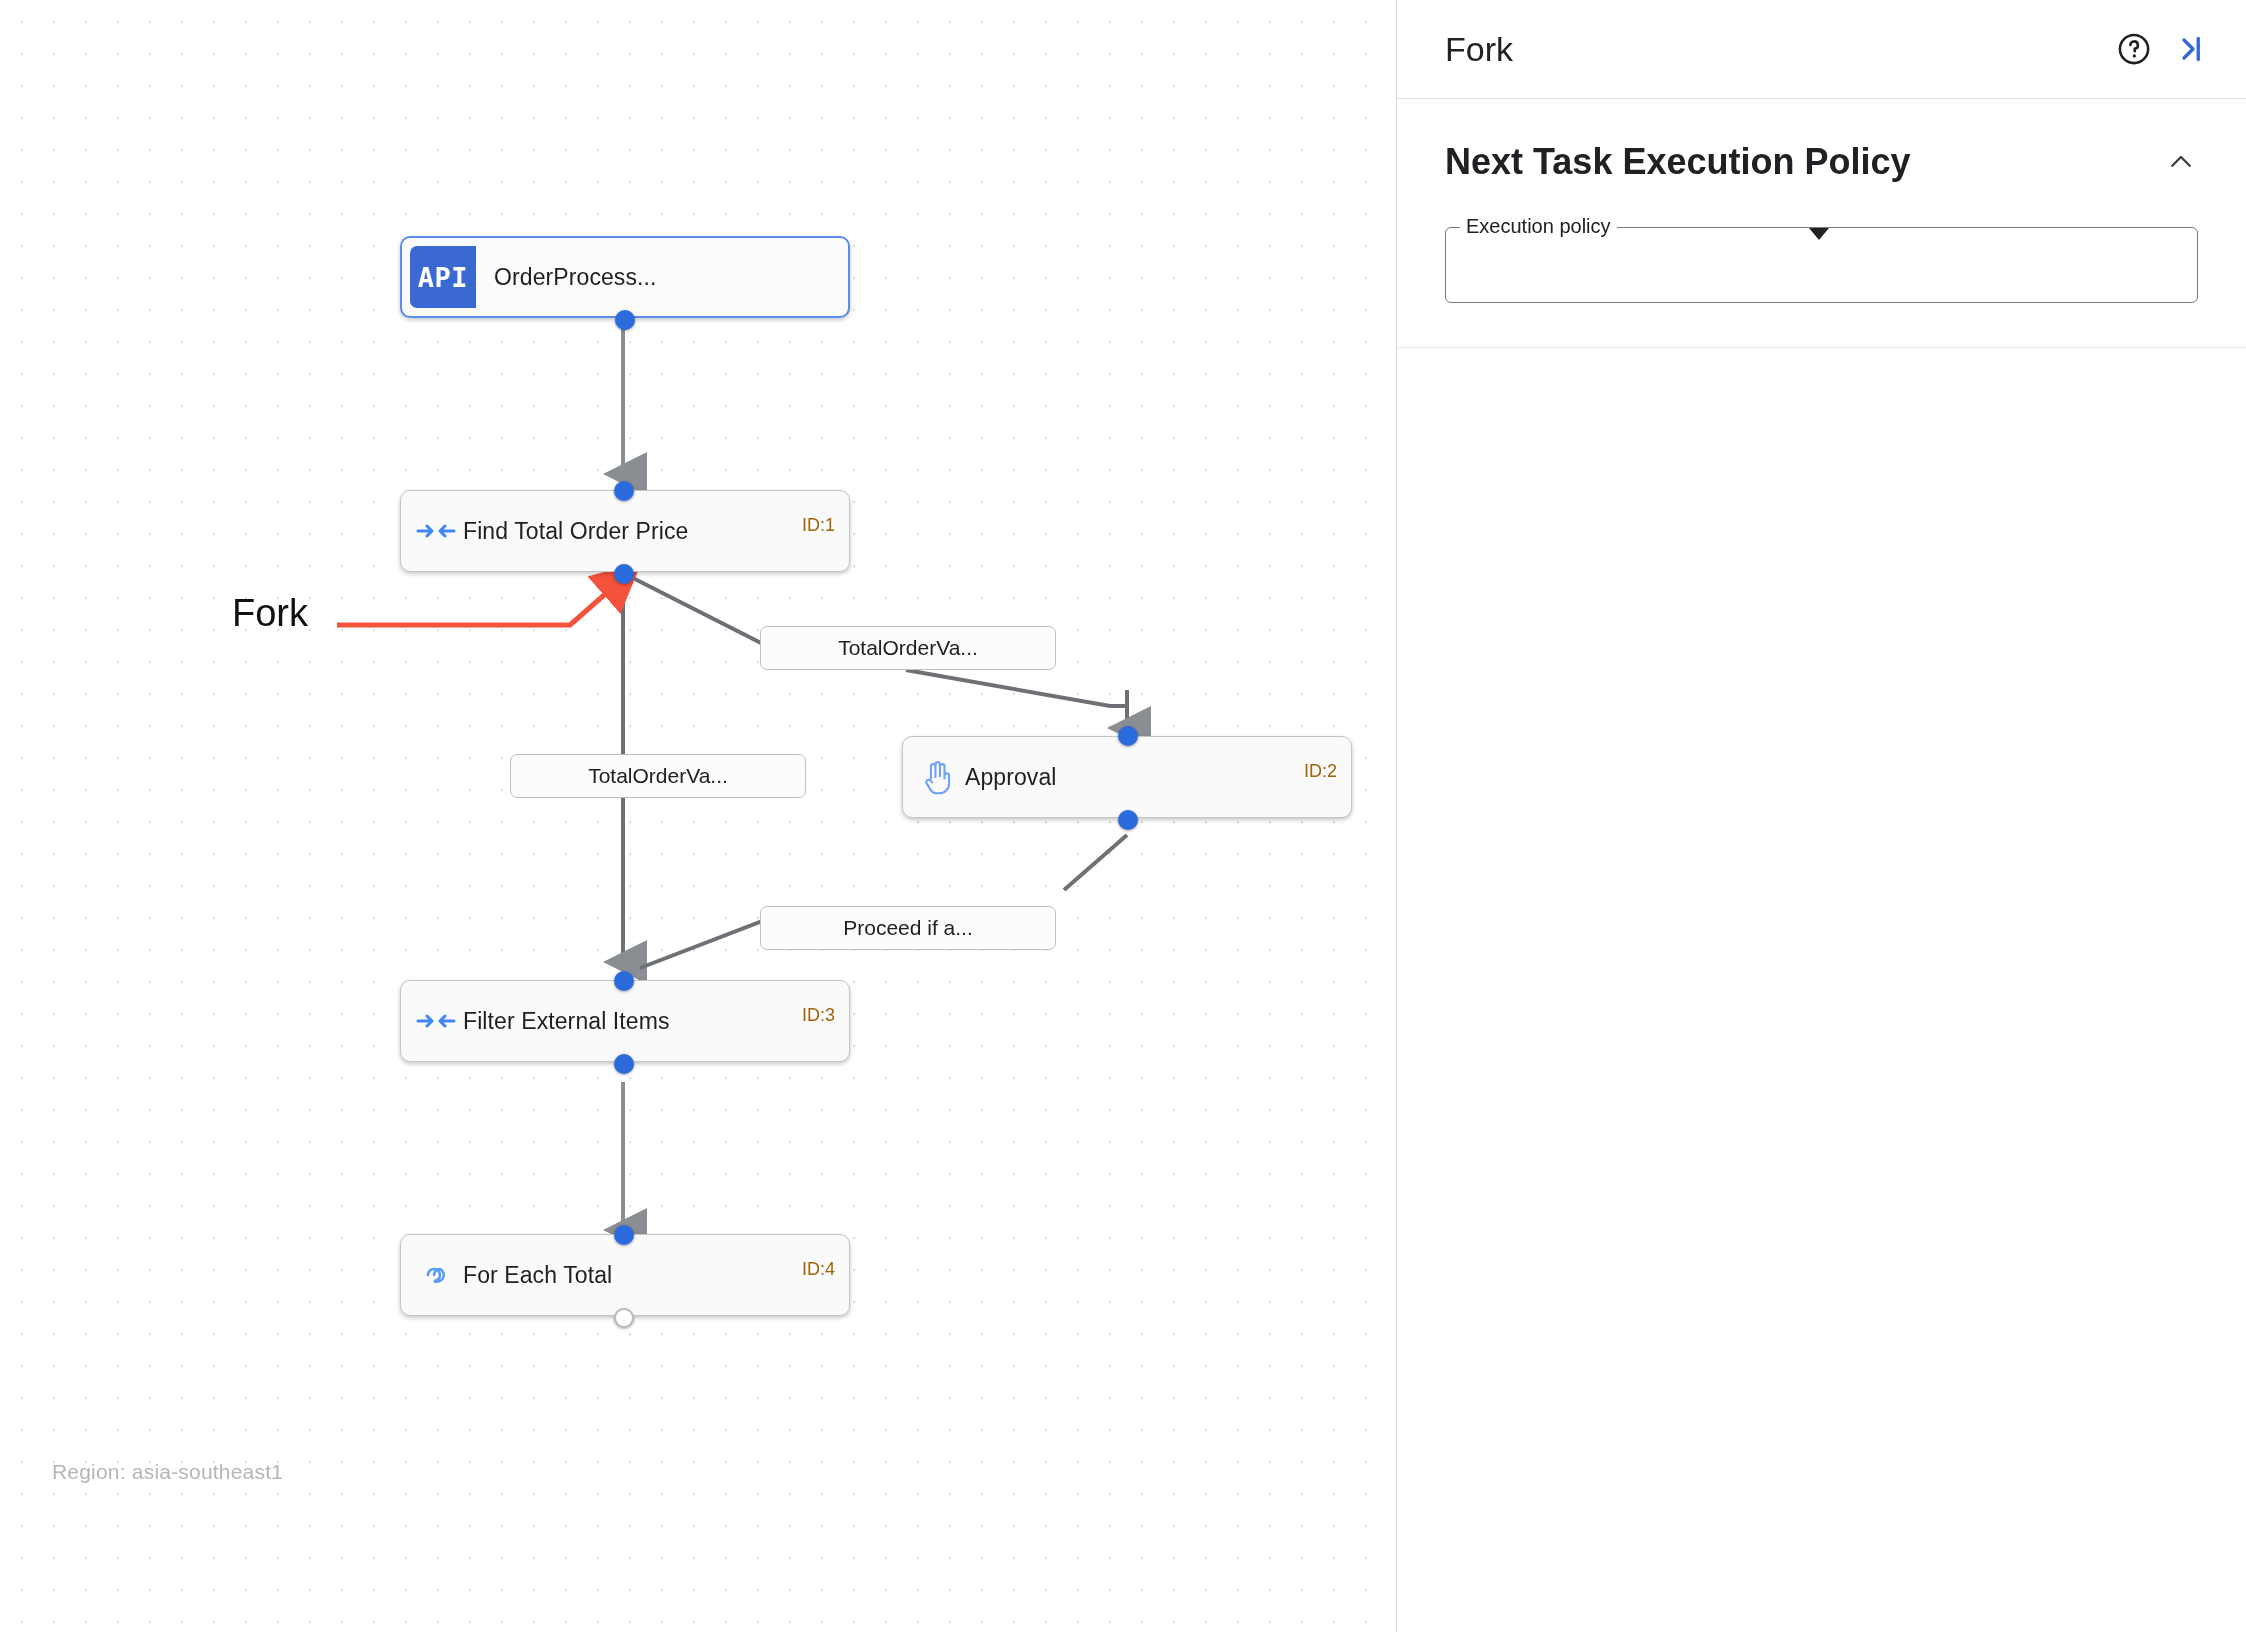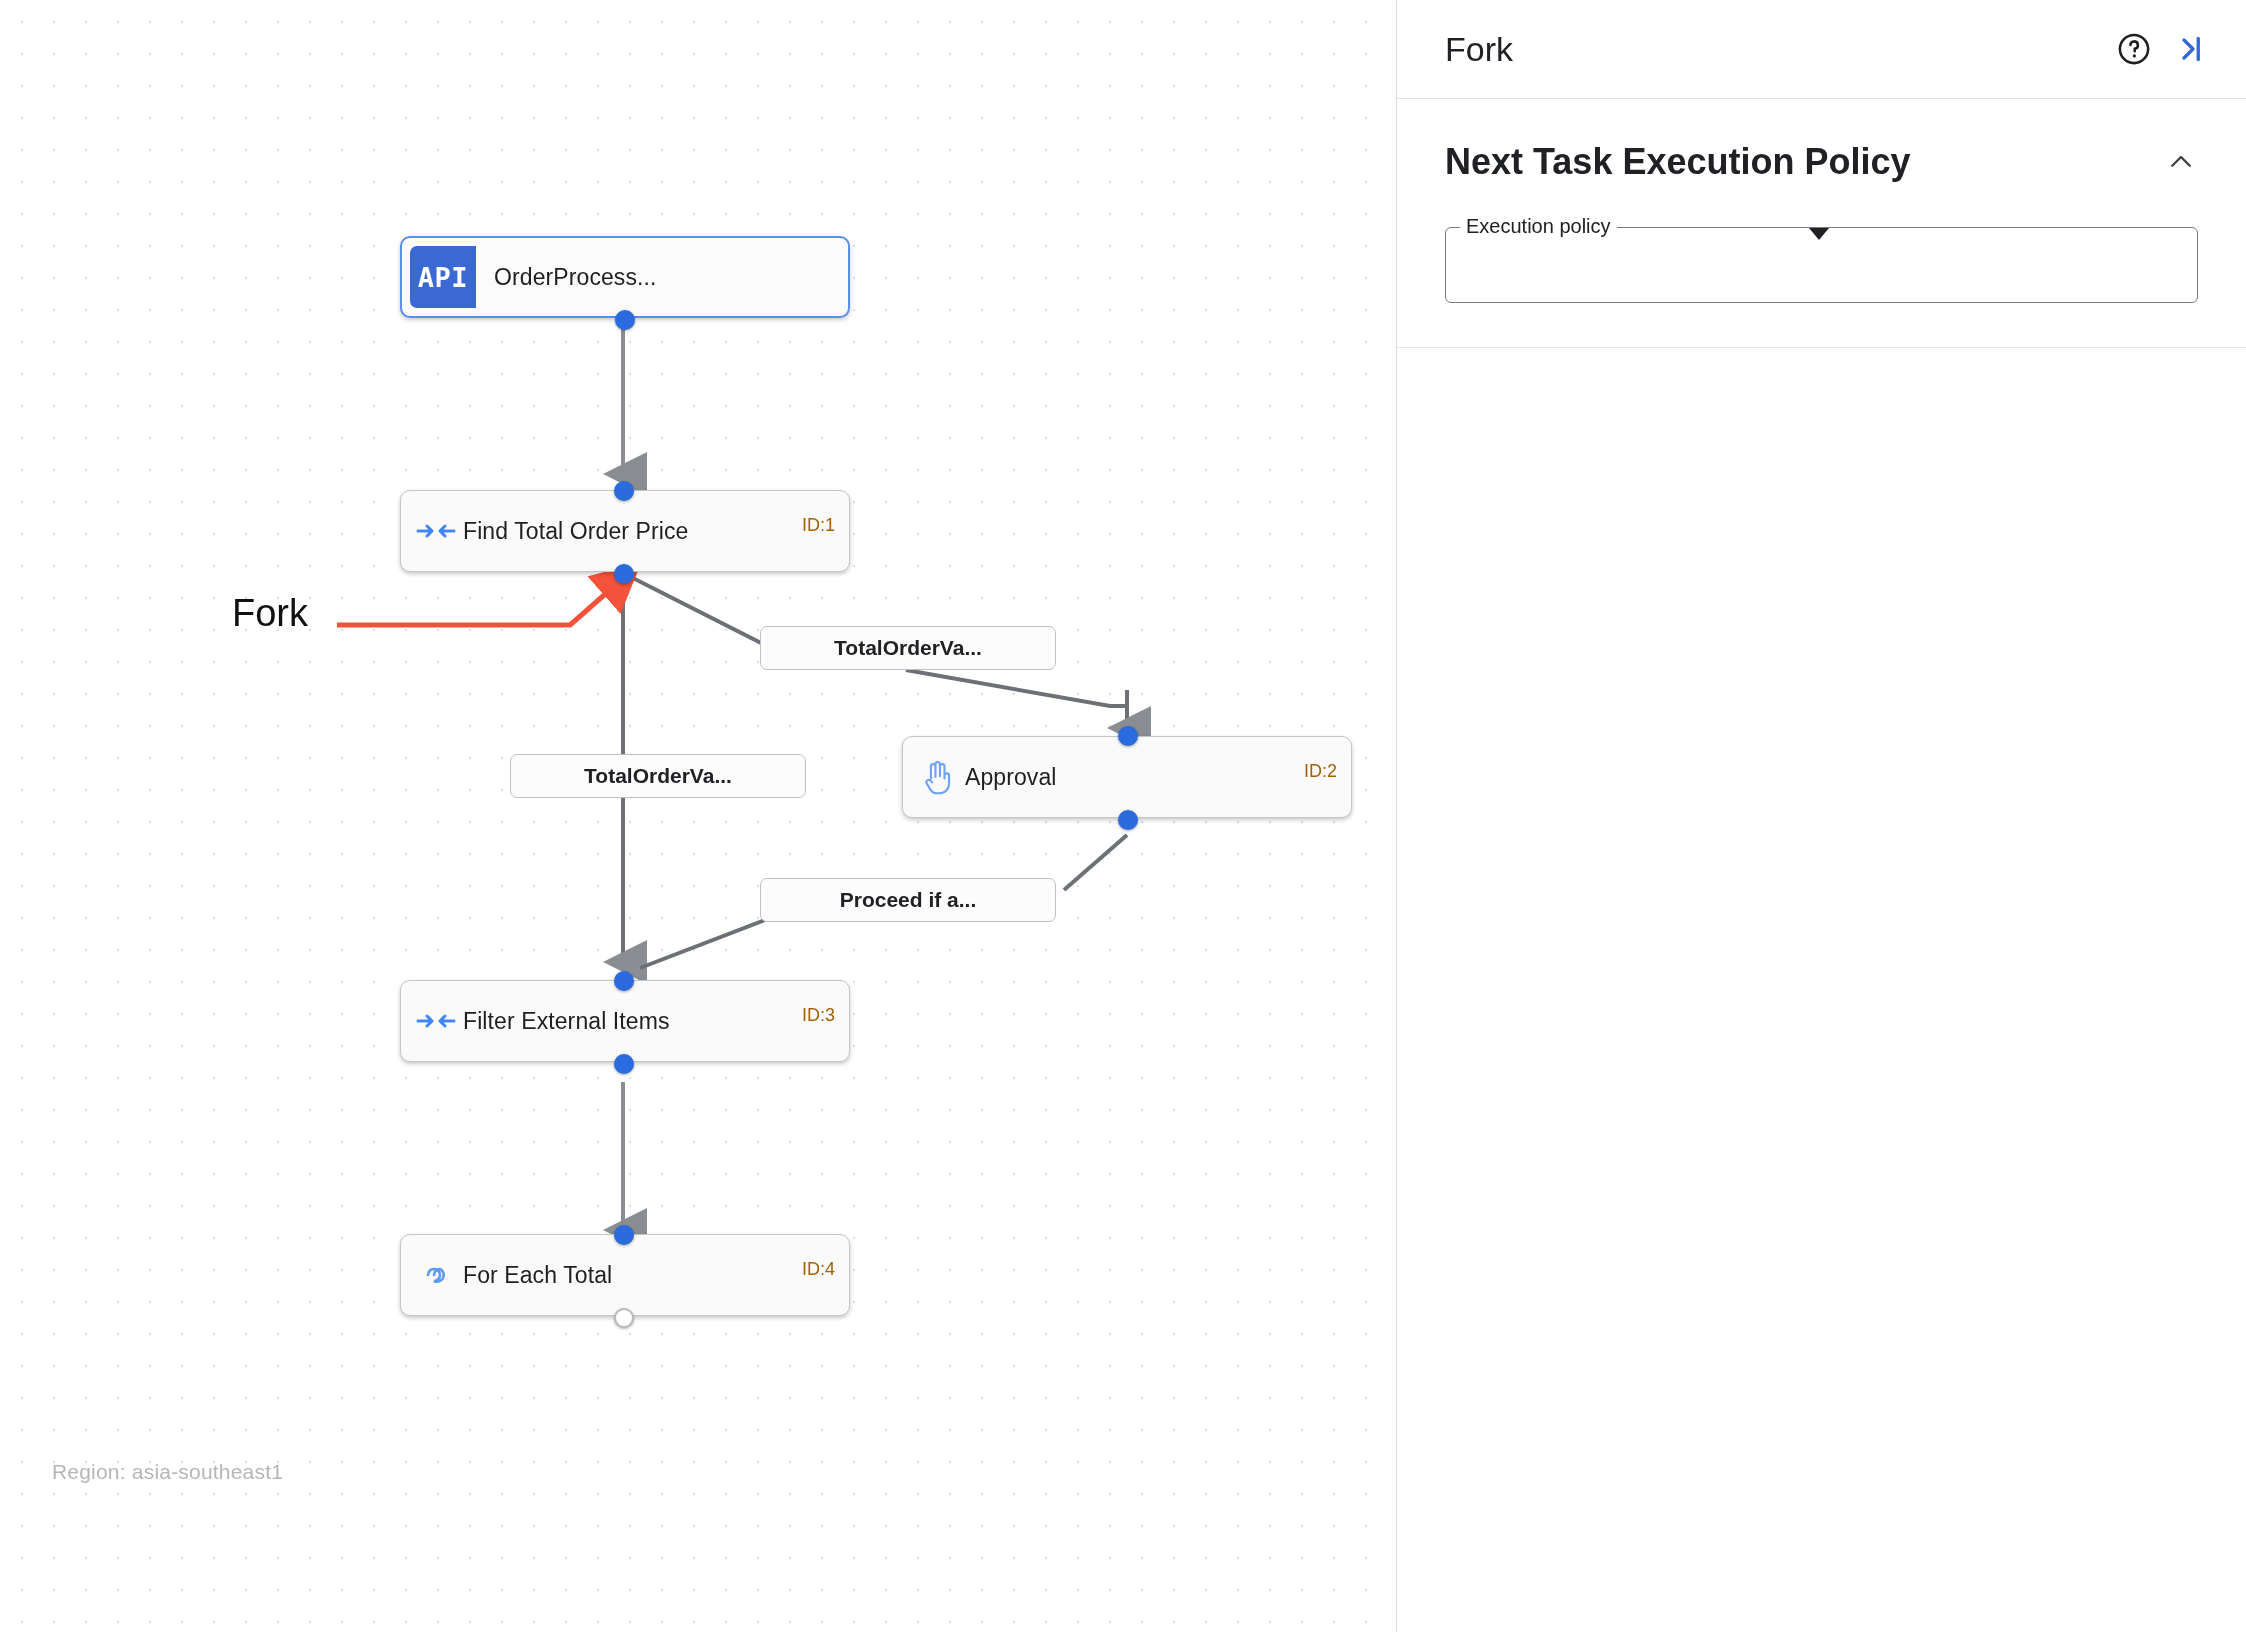--- a/index.html
+++ b/index.html
@@ -101,21 +101,20 @@
     height: 44px;
     background: #fcfcfc;
     border: 1.5px solid #bdc1c6;
     border-radius: 7px;
     display: flex; align-items: center; justify-content: center;
     font-size: 21px;
     color: #202124;
     z-index: 5;
     white-space: nowrap;
     padding: 0 14px;
-    font-weight: bold;
   }
 
   
   #annotation-label {
     position: absolute;
     left: 232px; top: 592px;
     font-size: 38px;
     color: #111111;
     font-family: "Liberation Sans", sans-serif;
     z-index: 9;
@@ -293,21 +292,21 @@
         <div class="node-title">For Each Total</div>
         <div class="node-id">ID:4</div>
         <div class="dot" style="left:213px; top:-10px;"></div>
         <div class="dot hollow" style="left:213px; top:73px;"></div>
       </div>
 
       <div class="edge-label" style="left:760px; top:626px; width:296px;">TotalOrderVa...</div>
 
       <div class="edge-label" style="left:510px; top:754px; width:296px;">TotalOrderVa...</div>
 
-      <div class="edge-label" style="left:760px; top:878px; width:296px;">Proceed if a...</div>
+      <div class="edge-label" style="left:760px; top:906px; width:296px;">Proceed if a...</div>
 
       <div id="annotation-label">Fork</div>
 
       <div id="region-text">Region: asia-southeast1</div>
     </div>
 
     <div id="canvas-divider"></div>
   </div>
 
   <div id="panel">

